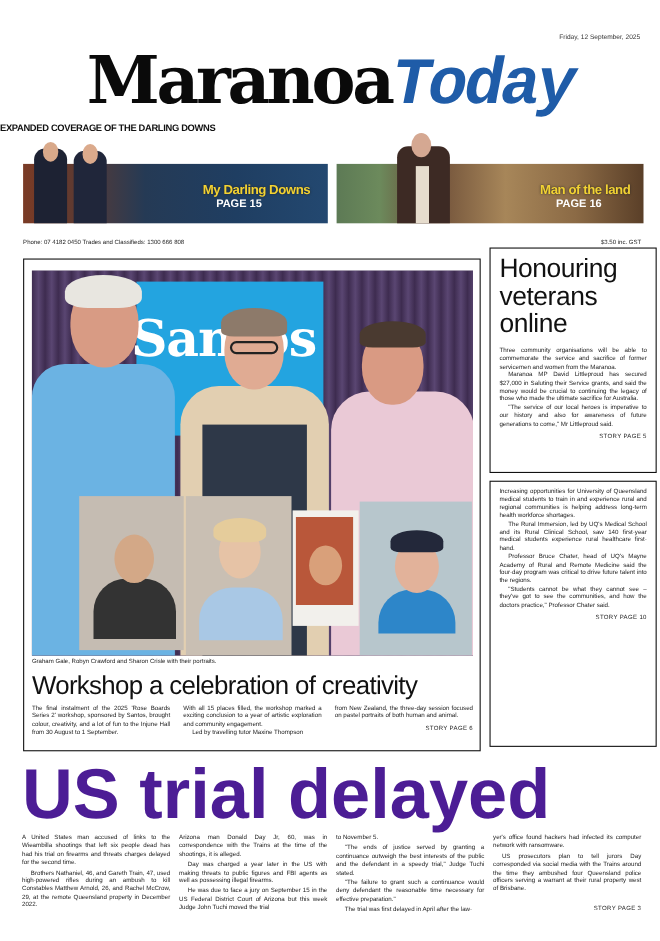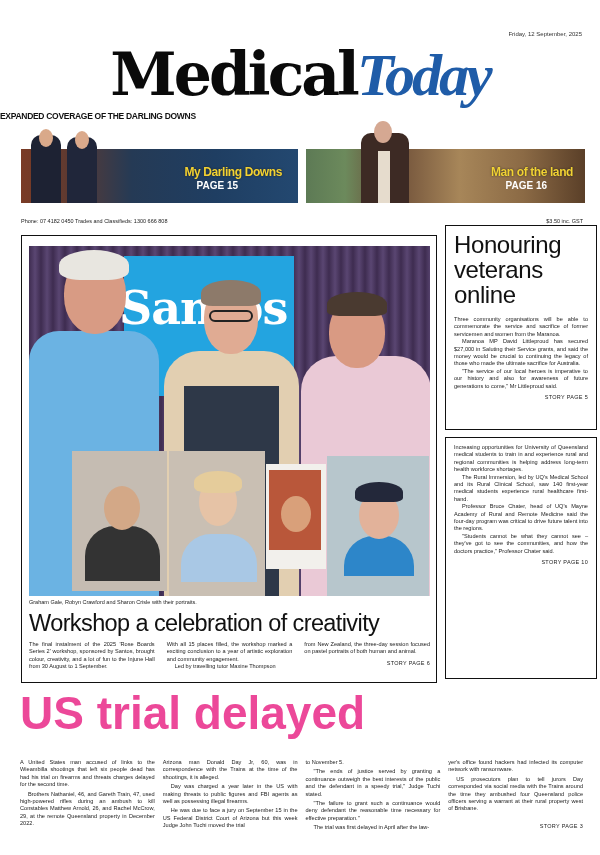--- a/index.html
+++ b/index.html
@@ -3,21 +3,21 @@
 <meta charset="utf-8">
 <style>
   * { box-sizing: border-box; margin: 0; padding: 0; }
   html, body { width: 600px; height: 855px; background: #ffffff; overflow: hidden; }
   body { position: relative; font-family: "Liberation Sans", sans-serif; color: #111; }
 
   .date { position: absolute; top: 31px; right: 18px; font-size: 6px; color: #333; }
 
   .masthead { position: absolute; top: 44px; left: 0; width: 600px; text-align: center; line-height: 1; white-space: nowrap; }
   .mh-a { font-family: "DejaVu Serif", serif; font-weight: bold; font-size: 60px; color: #0a0a0a; letter-spacing: -3px; }
-  .mh-b { font-family: Liberation Serif, serif; font-weight: bold; font-style: italic; font-size: 60px; color: #1f5ca8; letter-spacing: -3px; }
+  .mh-b { font-family: Liberation Mono, monospace; font-weight: bold; font-style: italic; font-size: 60px; color: #1f5ca8; letter-spacing: -3px; }
   .tagline { position: absolute; top: 111px; left: 0; width: 600px; text-align: left; font-size: 8.5px; font-weight: bold; letter-spacing: -0.3px; color: #111; }
 
   .promo { position: absolute; top: 149px; height: 54px; overflow: visible; border-radius: 15px; }
   .promo .bg { position: absolute; inset: 0; }
   .promo1 { left: 21px; width: 277px; }
   .promo1 .bg { background: linear-gradient(90deg, #7a3b26 0%, #6a3a2a 12%, #253a55 40%, #1f3e62 70%, #234870 100%); }
   .promo2 { left: 306px; width: 279px; }
   .promo2 .bg { background: linear-gradient(90deg, #5d7a55 0%, #6c8a5c 14%, #6a4b36 30%, #a78659 55%, #8b6a45 78%, #5a3f28 100%); }
   .promo .title { position: absolute; right: 16px; top: 16px; font-size: 12px; font-weight: bold; color: #f2d233; letter-spacing: -0.4px; text-shadow: 0 0 2px #222; }
   .promo2 .title { right: 12px; }
@@ -76,33 +76,33 @@
   .cols3 .col p + p { text-indent: 8px; }
   .storypage { text-align: right; font-size: 5.5px; margin-top: 4px; letter-spacing: 0.3px; color: #222; }
 
   .sidebox { position: absolute; left: 445px; width: 152px; border: 1px solid #111; padding: 6px 8px 6px 8px; }
   .sb1 { top: 225px; height: 205px; }
   .sb2 { top: 437px; height: 242px; }
   .sidehead { font-size: 24px; line-height: 25px; color: #111; letter-spacing: -0.4px; margin-bottom: 9px; }
   .sidebody { font-size: 5.6px; line-height: 7.4px; color: #222; text-align: justify; }
   .sidebody p + p { text-indent: 8px; }
 
-  .bighead { position: absolute; top: 690px; left: 20px; font-family: "Liberation Sans", sans-serif; font-weight: bold; font-size: 46px; letter-spacing: 0px; line-height: 1; color: #ec4899; white-space: nowrap; }
+  .bighead { position: absolute; top: 690px; left: 20px; font-family: "Liberation Sans", sans-serif; font-weight: bold; font-size: 64px; letter-spacing: 0px; line-height: 1; color: #4c1d95; white-space: nowrap; }
 
   .cols4 { position: absolute; top: 759px; left: 20px; width: 563px; display: flex; gap: 8px; }
   .cols4 .col { flex: 1; font-size: 5.6px; line-height: 7.4px; color: #222; text-align: justify; }
   .cols4 .col p + p { text-indent: 8px; margin-top: 2px; }
 </style>
 </head>
 <body>
 
 <div class="date">Friday, 12 September, 2025</div>
 
 <div class="masthead">
-  <span class="mh-a">Medical</span><span class="mh-b">Today</span>
+  <span class="mh-a">Maranoa</span><span class="mh-b">Today</span>
 </div>
 <div class="tagline">EXPANDED COVERAGE OF THE DARLING DOWNS</div>
 
 <div class="promo promo1">
   <div class="bg"></div>
   <div class="person p1"></div>
   <div class="person p1h"></div>
   <div class="person p2"></div>
   <div class="person p2h"></div>
   <div class="title">My Darling Downs</div>

